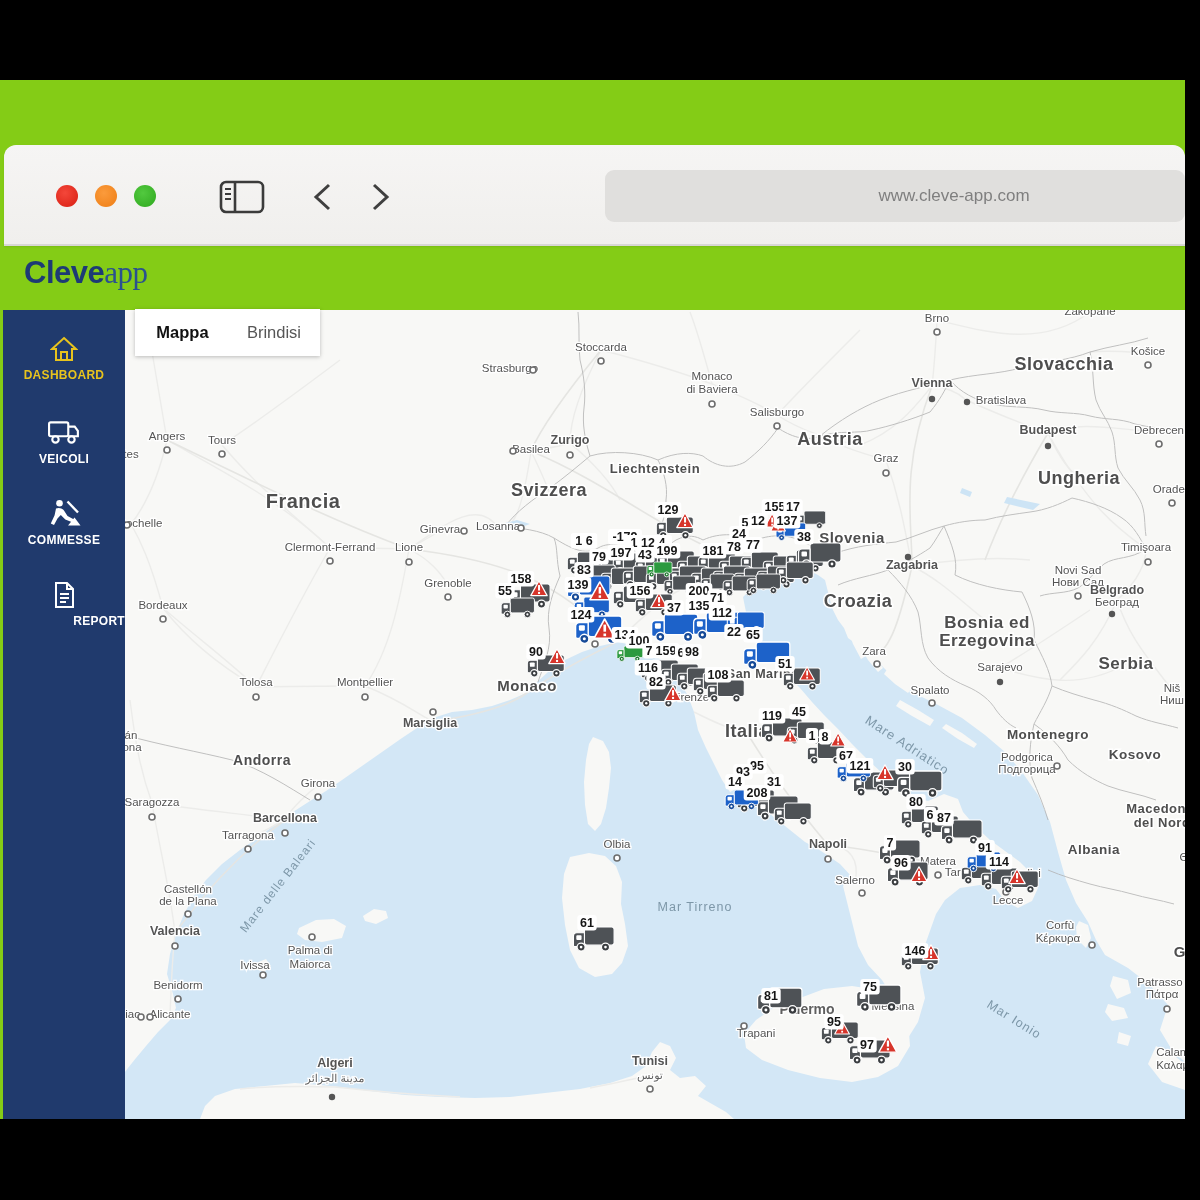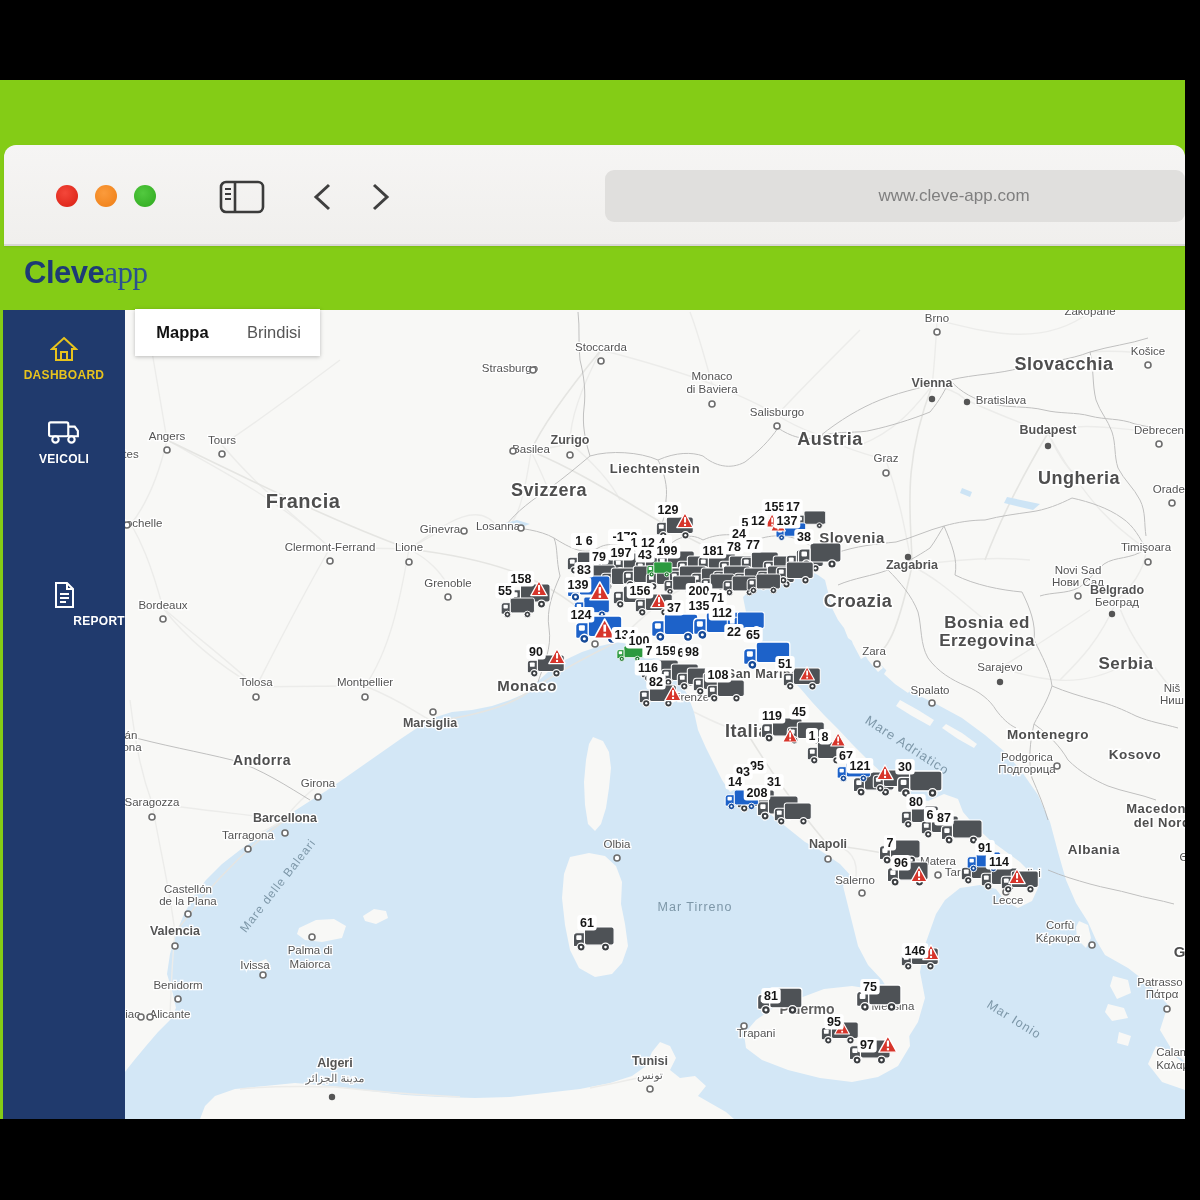--- a/index.html
+++ b/index.html
@@ -60,20 +60,28 @@
         <path d="M14 2 L26 13 H22 V24 H6 V13 H2 Z M11 24 V16 H17 V24" fill="none" stroke="#e8c31d" stroke-width="2"></path>
       </svg>DASHBOARD
     </div>
     <div class="sbitem" style="top:110px;text-align:center;">
       <svg width="32" height="26" viewBox="0 0 30 24">
         <rect x="1" y="2" width="18" height="13" rx="1.5" fill="none" stroke="#fff" stroke-width="2"></rect>
         <path d="M19 6 h6 l3 4 v5 h-9" fill="none" stroke="#fff" stroke-width="2"></path>
         <circle cx="7" cy="18" r="3" fill="none" stroke="#fff" stroke-width="2"></circle>
         <circle cx="22" cy="18" r="3" fill="none" stroke="#fff" stroke-width="2"></circle>
       </svg>VEICOLI
+    </div>
+    <div class="sbitem" style="top:189px;">
+      <svg width="34" height="28" viewBox="0 0 34 28">
+        <circle cx="12.5" cy="4.2" r="3.3" fill="#fff"></circle>
+        <path d="M9 9.5 C12 8.2 15.5 9.2 17.3 12 L20.5 17 L27 20.5 L25.8 23.5 L18.3 20.6 L13.8 16 L10.5 19.5 L7 26 L3.8 24.4 L7.6 16.2 Z" fill="#fff"></path>
+        <path d="M20.5 2.5 L31 13.5" stroke="#fff" stroke-width="2.4"></path>
+        <path d="M21 26.5 L33.5 26.5 L27.5 18.5 Z" fill="#fff"></path>
+      </svg>COMMESSE
     </div>
     <div class="sbitem" style="top:272px;text-align:right;">
       <svg width="24" height="26" viewBox="0 0 24 26">
         <path d="M4 1 H15 L21 7 V25 H4 Z" fill="none" stroke="#fff" stroke-width="2"></path>
         <path d="M15 1 V7 H21" fill="none" stroke="#fff" stroke-width="2"></path>
         <line x1="8" y1="12" x2="17" y2="12" stroke="#fff" stroke-width="2"></line>
         <line x1="8" y1="16" x2="17" y2="16" stroke="#fff" stroke-width="2"></line>
         <line x1="8" y1="20" x2="14" y2="20" stroke="#fff" stroke-width="2"></line>
       </svg>REPORT
     </div>

